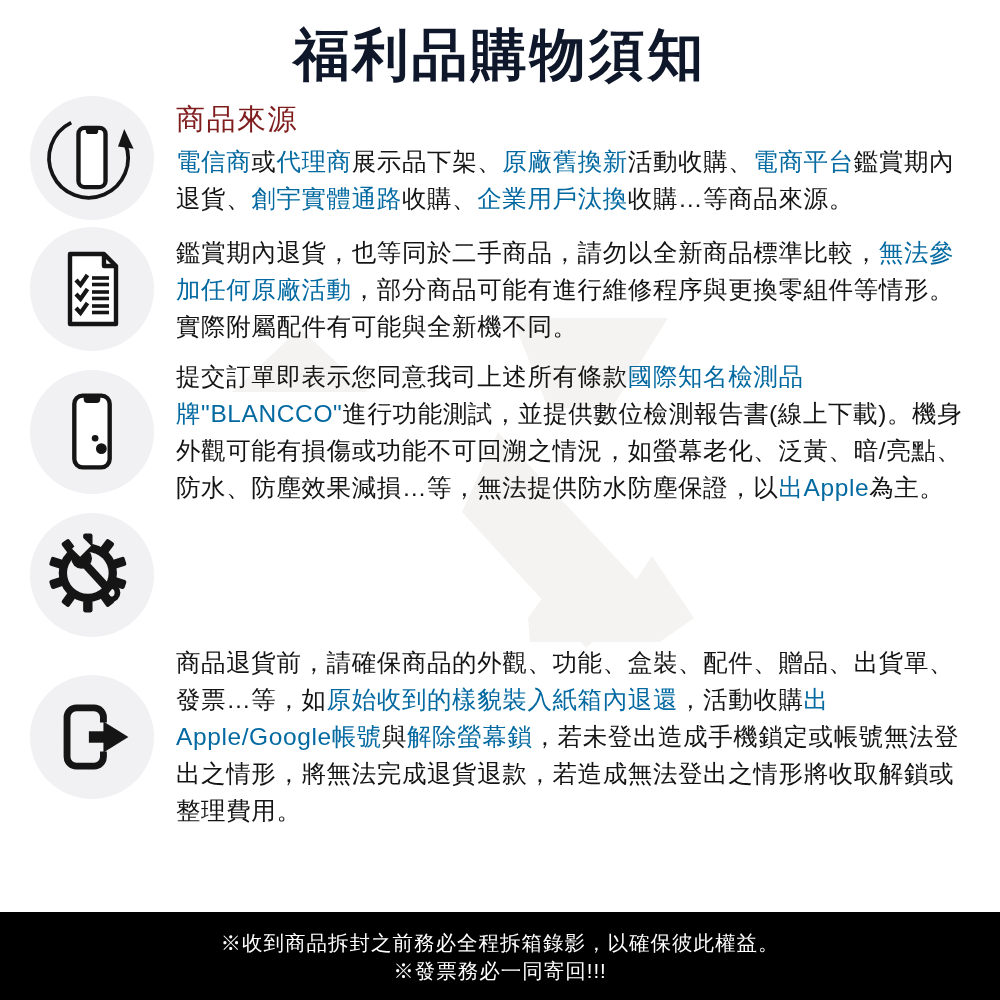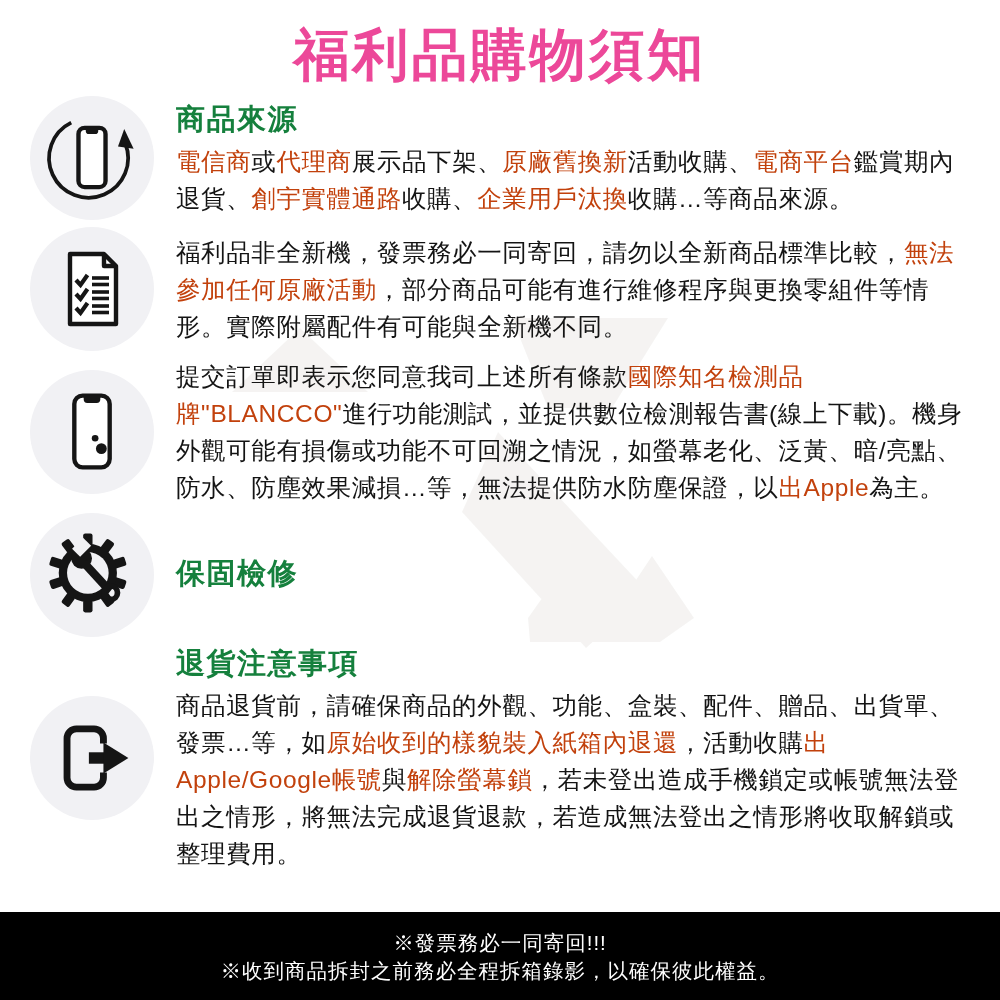--- a/index.html
+++ b/index.html
@@ -5,32 +5,32 @@
   html, body { margin: 0; padding: 0; background: #fff; }
   .page {
     position: relative; width: 1000px; height: 1000px;
     background: #ffffff; overflow: hidden;
     font-family: "Liberation Sans", sans-serif; color: #121212;
   }
   .watermark { position: absolute; left: 0; top: 0; pointer-events: none; }
   .title {
     position: relative; margin: 0; padding-top: 18px; height: 70px;
     text-align: center; font-size: 56px; font-weight: 900;
-    letter-spacing: 3px; color: #ec4899;
+    letter-spacing: 3px; color: #0f172a;
   }
   .sections { position: relative; padding: 8px 24px 0 30px; display: flex; flex-direction: column; }
   .section { display: flex; align-items: center; margin-bottom: 7px; }
   .icon-wrap {
     flex: 0 0 124px; height: 124px; border-radius: 50%;
     background: #f1f1f4; display: flex; align-items: center; justify-content: center;
   }
   .content { flex: 1; padding-left: 22px; }
-  .heading { margin: 0 0 3px 0; font-size: 29px; font-weight: 700; letter-spacing: 1.5px; color: #15803d; }
+  .heading { margin: 0 0 3px 0; font-size: 29px; font-weight: 400; letter-spacing: 1.5px; color: #7f1d1d; }
   .body { margin: 0; font-size: 24.5px; line-height: 37px; letter-spacing: 0.6px; font-weight: 500; color: #141414; }
-  .seg-red { color: #c2410c; }
+  .seg-red { color: #0369a1; }
   .footer {
     position: absolute; left: 0; right: 0; bottom: 0; height: 88px;
     background: #000; color: #fff;
     display: flex; flex-direction: column; align-items: center; justify-content: center; gap: 1px;
   }
   .footer-line { font-size: 20.5px; line-height: 27px; letter-spacing: 1px; }
   .icon-svg { display: block; }
 </style>
 </head>
 <body>
@@ -72,21 +72,21 @@
     <line x1="50" y1="45.5" x2="67" y2="45.5" stroke="#151515" stroke-width="3.6"></line>
     <path d="M34 55 l4.5 5 7-10" fill="none" stroke="#151515" stroke-width="4.2"></path>
     <line x1="50" y1="53" x2="67" y2="53" stroke="#151515" stroke-width="3.6"></line>
     <line x1="50" y1="59.5" x2="67" y2="59.5" stroke="#151515" stroke-width="3.6"></line>
     <path d="M34 69 l4.5 5 7-10" fill="none" stroke="#151515" stroke-width="4.2"></path>
     <line x1="50" y1="67" x2="67" y2="67" stroke="#151515" stroke-width="3.6"></line>
     <line x1="50" y1="73.5" x2="67" y2="73.5" stroke="#151515" stroke-width="3.6"></line>
   </svg>
         </div>
     <div class="content">
-      <p class="body"><span class="seg">福利品非全新機，發票務必一同寄回，請勿以全新商品標準比較，</span><span class="seg-red">無法參加任何原廠活動</span><span class="seg">，部分商品可能有進行維修程序與更換零組件等情形。實際附屬配件有可能與全新機不同。</span></p>
+      <p class="body"><span class="seg">鑑賞期內退貨，也等同於二手商品，請勿以全新商品標準比較，</span><span class="seg-red">無法參加任何原廠活動</span><span class="seg">，部分商品可能有進行維修程序與更換零組件等情形。實際附屬配件有可能與全新機不同。</span></p>
     </div>
   </section>
 
   <section class="section">
     <div class="icon-wrap">
           <svg class="icon-svg" width="104" height="104" viewBox="0 0 100 100">
     <rect x="33" y="15" width="34" height="69" rx="8" fill="#ffffff" stroke="#151515" stroke-width="4.2"></rect>
     <path d="M42 15 h16 v3.5 a3.5 3.5 0 0 1 -3.5 3.5 h-9 a3.5 3.5 0 0 1 -3.5 -3.5 z" fill="#151515"></path>
     <circle cx="53" cy="56" r="3.2" fill="#151515"></circle>
     <circle cx="59" cy="66" r="5.2" fill="#151515"></circle>
@@ -114,36 +114,34 @@
     </g>
     <circle cx="46" cy="48" r="28" fill="#151515"></circle>
     <circle cx="46" cy="48" r="20" fill="#f1f1f4"></circle>
     <circle cx="40" cy="34" r="10" fill="#151515"></circle>
     <rect x="34" y="16" width="11" height="15" fill="#f1f1f4" transform="rotate(45 40 24)"></rect>
     <line x1="42" y1="38" x2="66" y2="64" stroke="#151515" stroke-width="8"></line>
     <circle cx="68" cy="67" r="6.5" fill="none" stroke="#151515" stroke-width="5.5"></circle>
   </svg>
         </div>
     <div class="content">
-      <h2 class="heading">保固檢修</h2>
     </div>
   </section>
 
   <section class="section">
     <div class="icon-wrap">
           <svg class="icon-svg" width="104" height="104" viewBox="0 0 100 100">
     <path d="M61 36 v-5 a9 9 0 0 0 -9 -9 h-17 a9 9 0 0 0 -9 9 v38 a9 9 0 0 0 9 9 h17 a9 9 0 0 0 9 -9 v-5" fill="none" stroke="#151515" stroke-width="6.6"></path>
     <line x1="47" y1="50" x2="63" y2="50" stroke="#151515" stroke-width="11"></line>
     <polygon points="61,35 85,50 61,65" fill="#151515"></polygon>
   </svg>
         </div>
     <div class="content">
-      <h2 class="heading">退貨注意事項</h2>
       <p class="body"><span class="seg">商品退貨前，請確保商品的外觀、功能、盒裝、配件、贈品、出貨單、發票…等，如</span><span class="seg-red">原始收到的樣貌裝入紙箱內退還</span><span class="seg">，活動收購</span><span class="seg-red">出Apple/Google帳號</span><span class="seg">與</span><span class="seg-red">解除螢幕鎖</span><span class="seg">，若未登出造成手機鎖定或帳號無法登出之情形，將無法完成退貨退款，若造成無法登出之情形將收取解鎖或整理費用。</span></p>
     </div>
   </section>
 </div>
 
   <div class="footer">
+      <div class="footer-line">※收到商品拆封之前務必全程拆箱錄影，以確保彼此權益。</div>
       <div class="footer-line">※發票務必一同寄回!!!</div>
-      <div class="footer-line">※收到商品拆封之前務必全程拆箱錄影，以確保彼此權益。</div>
     </div>
 </div>
 
 </body></html>

